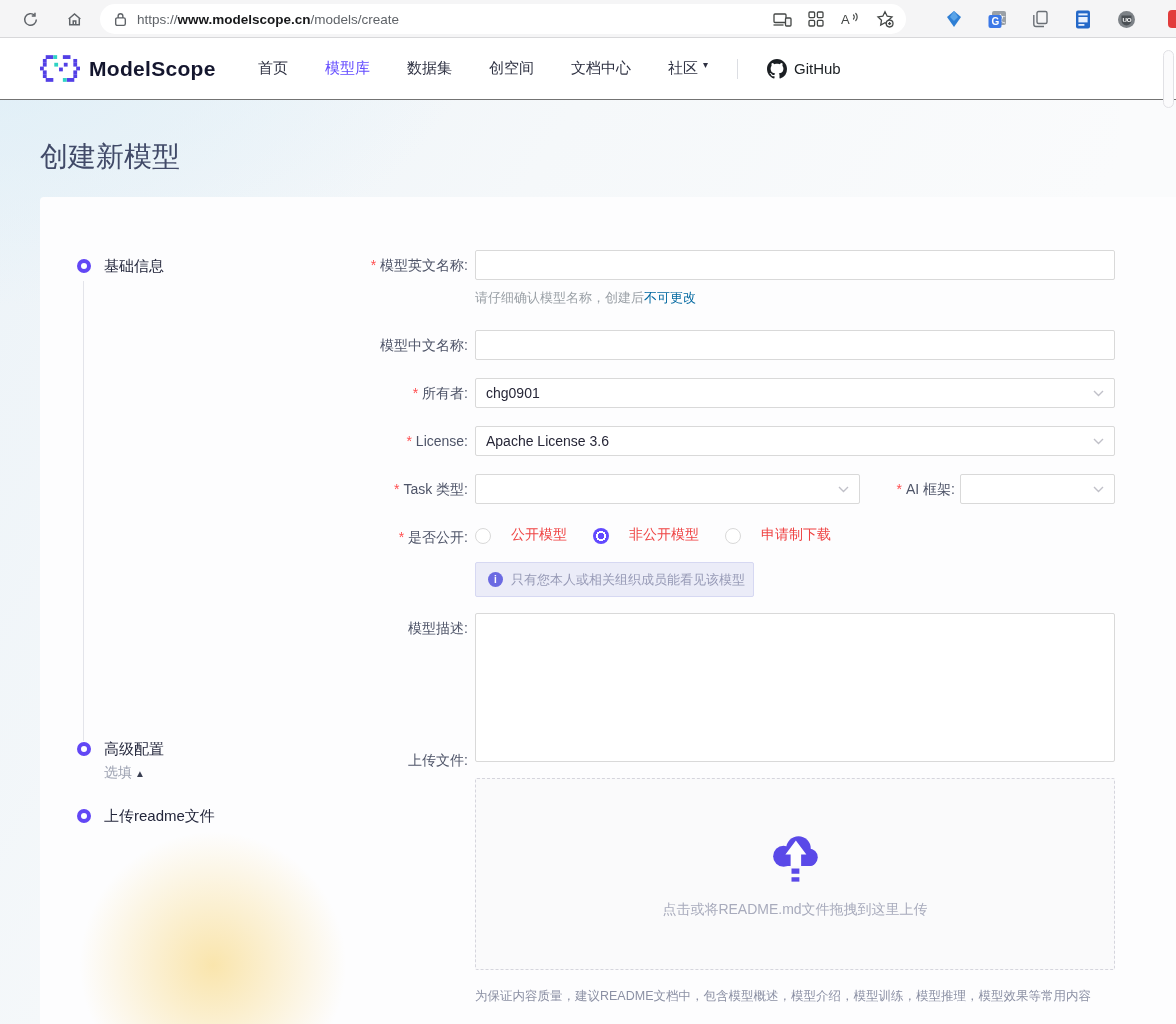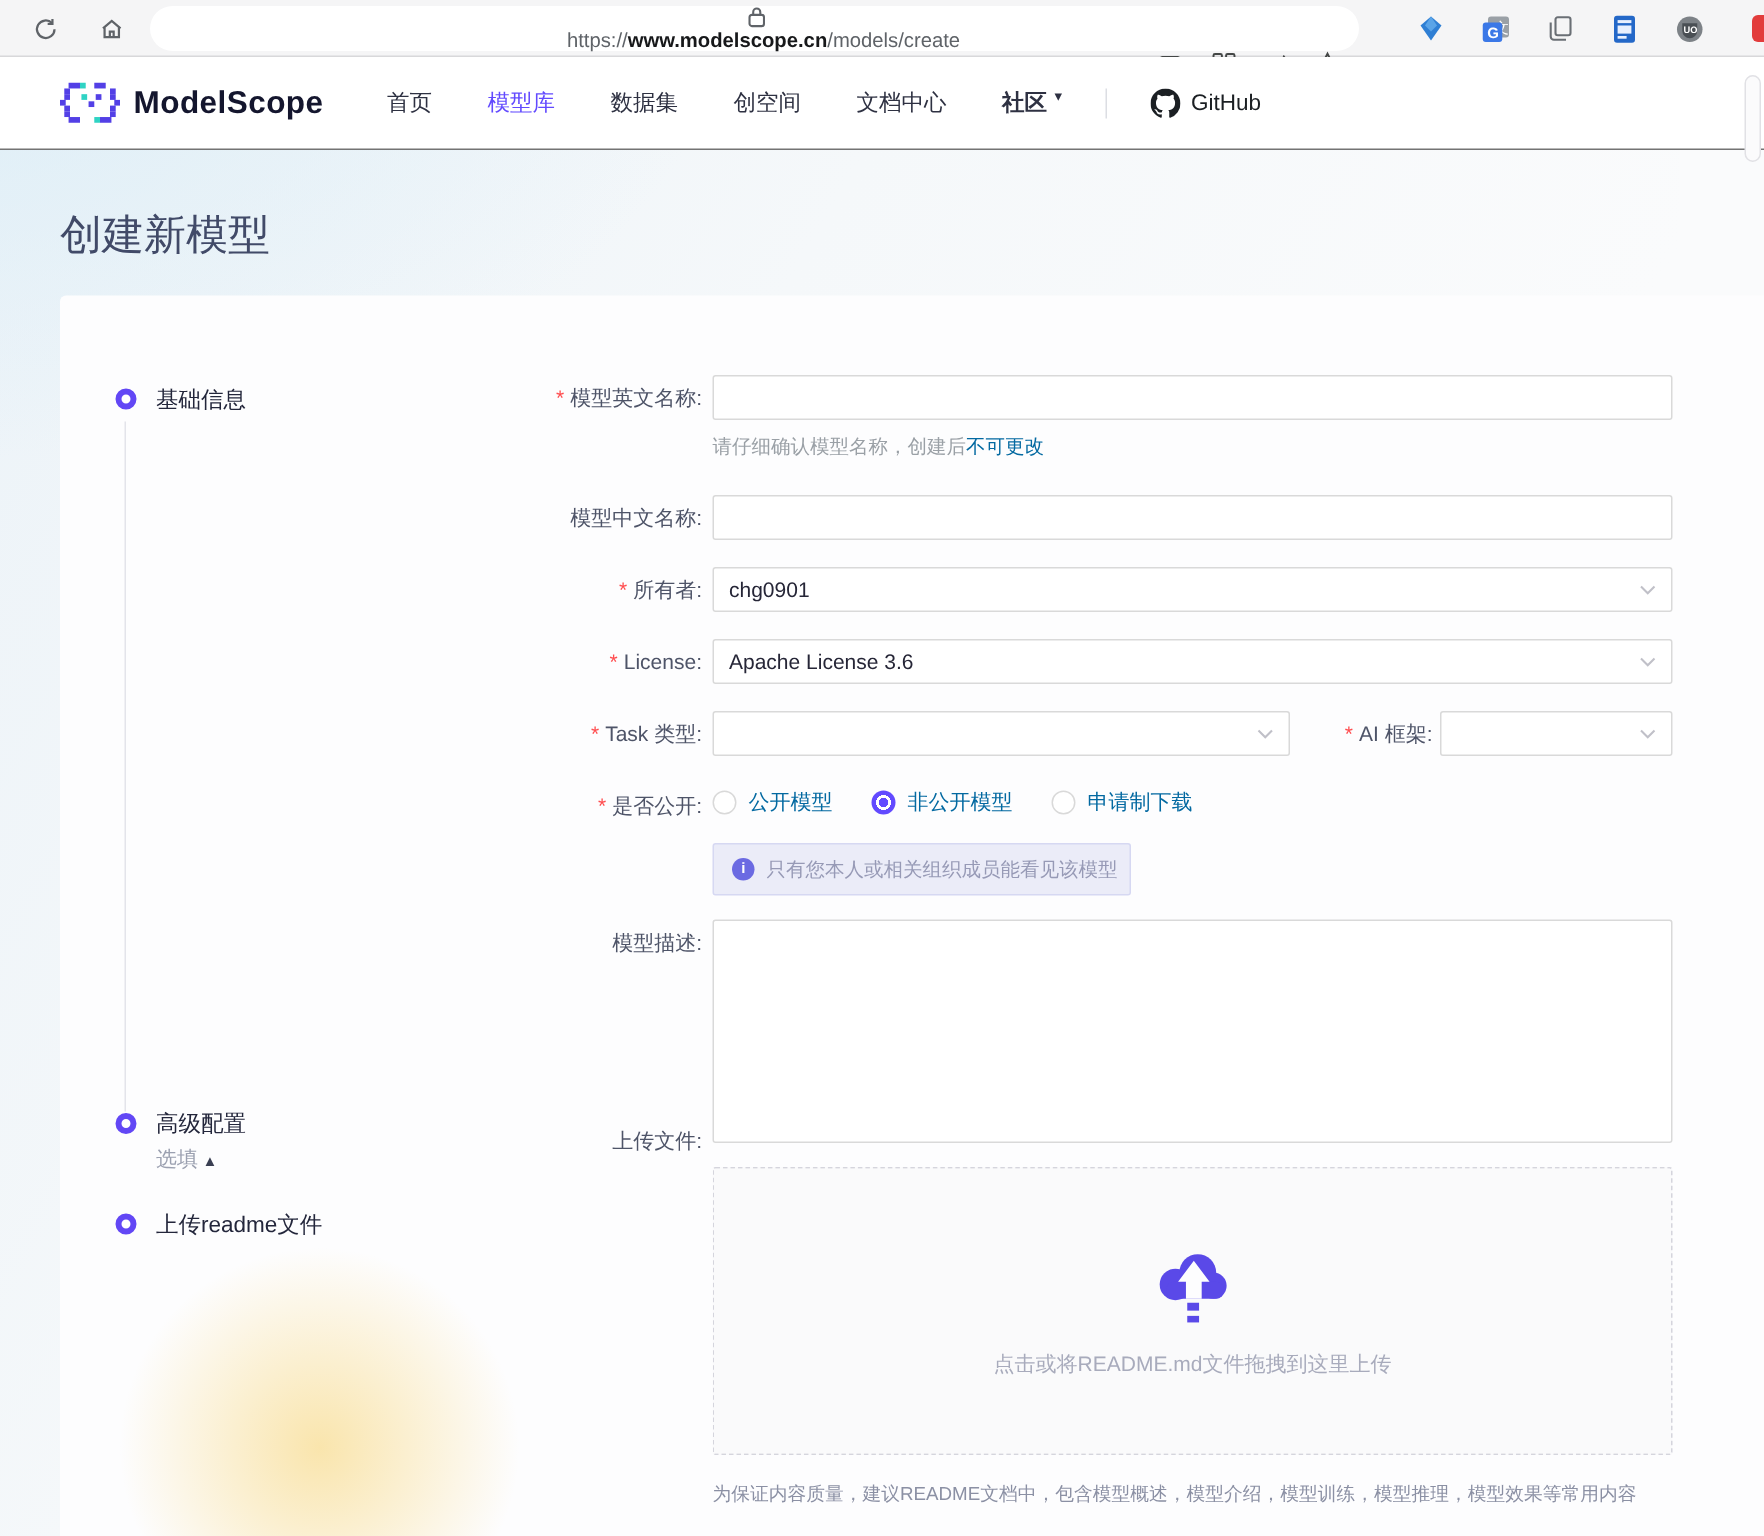--- a/index.html
+++ b/index.html
@@ -6,42 +6,42 @@
   html,body { width:1176px; height:1024px; overflow:hidden;
     font-family:"Liberation Sans","DejaVu Sans",sans-serif; background:#fafbfc; }
 
   
   .browser-bar { position:absolute; left:0; top:0; width:1176px; height:38px;
     background:#f5f5f6; border-bottom:1px solid #d8d8da; }
   .chrome-btn { position:absolute; top:7px; width:24px; height:24px; display:flex;
     align-items:center; justify-content:center; color:#5f6368; }
   .url-pill { position:absolute; left:100px; top:4px; width:806px; height:30px;
     background:#fff; border-radius:16px; display:flex; align-items:center;
-    padding:0 12px 0 14px;flex-direction:column; }
+    padding:0 12px 0 14px; }
   .url-text { font-size:13.5px; margin-left:10px; white-space:nowrap; }
   .u-gray { color:#5f6368; }
   .u-dark { color:#17181a; font-weight:bold; }
   .pill-icons { margin-left:auto; display:flex; align-items:center; gap:16px; color:#444746; }
   .ext-icons { position:absolute; left:944px; top:0; height:38px; display:flex;
     align-items:center; gap:23px; }
   .ext { width:20px; height:20px; display:flex; align-items:center; justify-content:center; }
   .red-sliver { position:absolute; right:-4px; top:10px; width:12px; height:18px;
     border-radius:4px; background:#e23c3c; }
 
   
   .nav-bar { position:absolute; left:0; top:38px; width:1176px; height:62px;
     background:#fff; border-bottom:1px solid #737373; }
   .brand { position:absolute; left:40px; top:0; height:100%; display:flex;
     align-items:center; gap:9px; cursor:pointer; }
   .brand-text { font-size:21px; font-weight:800; color:#14162e; letter-spacing:.3px; }
   .nav-items { position:absolute; left:258px; top:0; height:100%; display:flex;
     align-items:center; gap:37px; font-size:15px; color:#2e3142; }
   .nav-item { cursor:pointer; white-space:nowrap; }
   .nav-item.active { color:#624aff; }
-  .community { display:flex; align-items:flex-start; gap:5px;font-weight:bold; }
+  .community { display:flex; align-items:flex-start; gap:5px; }
   .caret-down { font-size:10px; color:#2e3142; }
   .nav-divider { width:1px; height:20px; background:#dcdee3; margin:0 -8px; }
   .github { display:flex; align-items:center; gap:7px; color:#1b1f23; }
   .scroll-thumb { position:absolute; right:2px; top:50px; width:11px; height:58px;
     background:#fbfbfc; border:1px solid #e1e1e5; border-radius:6px; }
 
   
   .page { position:absolute; left:0; top:100px; width:1120px; height:924px;
     background:
       radial-gradient(900px 500px at -5% -10%, #ddeef7 0%, rgba(221,238,247,0) 60%),
@@ -69,22 +69,22 @@
   .t-input { position:absolute; left:435px; width:640px; height:30px; background:#fff;
     border:1px solid #d9d9d9; border-radius:2px; font-size:14px; color:#262637;
     padding:0 10px; outline:none; font-family:inherit; }
   .sel { position:absolute; height:30px; background:#fff; border:1px solid #d9d9d9;
     border-radius:2px; display:flex; align-items:center; padding:0 10px;
     font-size:14px; color:#262637; cursor:pointer; }
   .sel .chev { margin-left:auto; display:flex; }
   .hint { position:absolute; left:435px; font-size:13px; color:#9aa0a6; }
   .hint .em { color:#0369a1; }
   .radio-row { position:absolute; left:435px; display:flex; align-items:center; gap:26px; }
-  .radio-opt { display:flex; align-items:center; gap:8px; cursor:pointer;
-    font-size:14px; color:#0369a1; }
+  .radio-opt { display:flex; align-items:flex-end; gap:20px; cursor:pointer;
+    font-size:14px; color:#ef4444; }
   .radio { width:16px; height:16px; border-radius:50%; border:1px solid #d9d9d9; background:#fff; }
   .radio.sel-on { border:none;
     background:radial-gradient(circle, #624aff 3px, #fff 3px 5px, #624aff 5px); }
   .note-box { position:absolute; left:435px; top:365px; width:279px; height:35px;
     background:#ebecf8; border:1px solid #d6d8f2; border-radius:2px; display:flex;
     align-items:center; gap:8px; padding:0 12px; }
   .note-i { width:15px; height:15px; border-radius:50%; background:#6b6ae2; color:#fff;
     font-size:10px; font-weight:bold; display:flex; align-items:center;
     justify-content:center; flex:0 0 auto; font-style:normal; }
   .note-text { font-size:13px; color:#979ab6; white-space:nowrap; }

